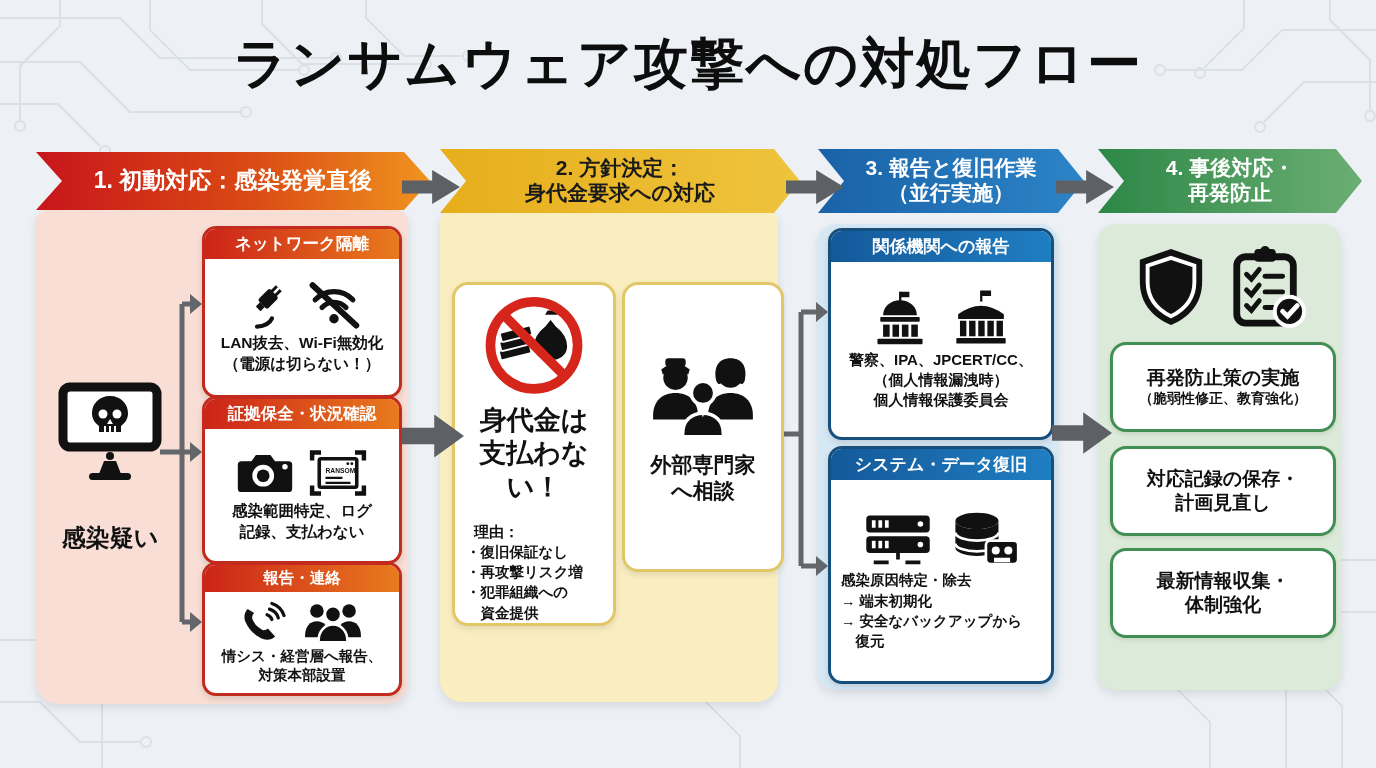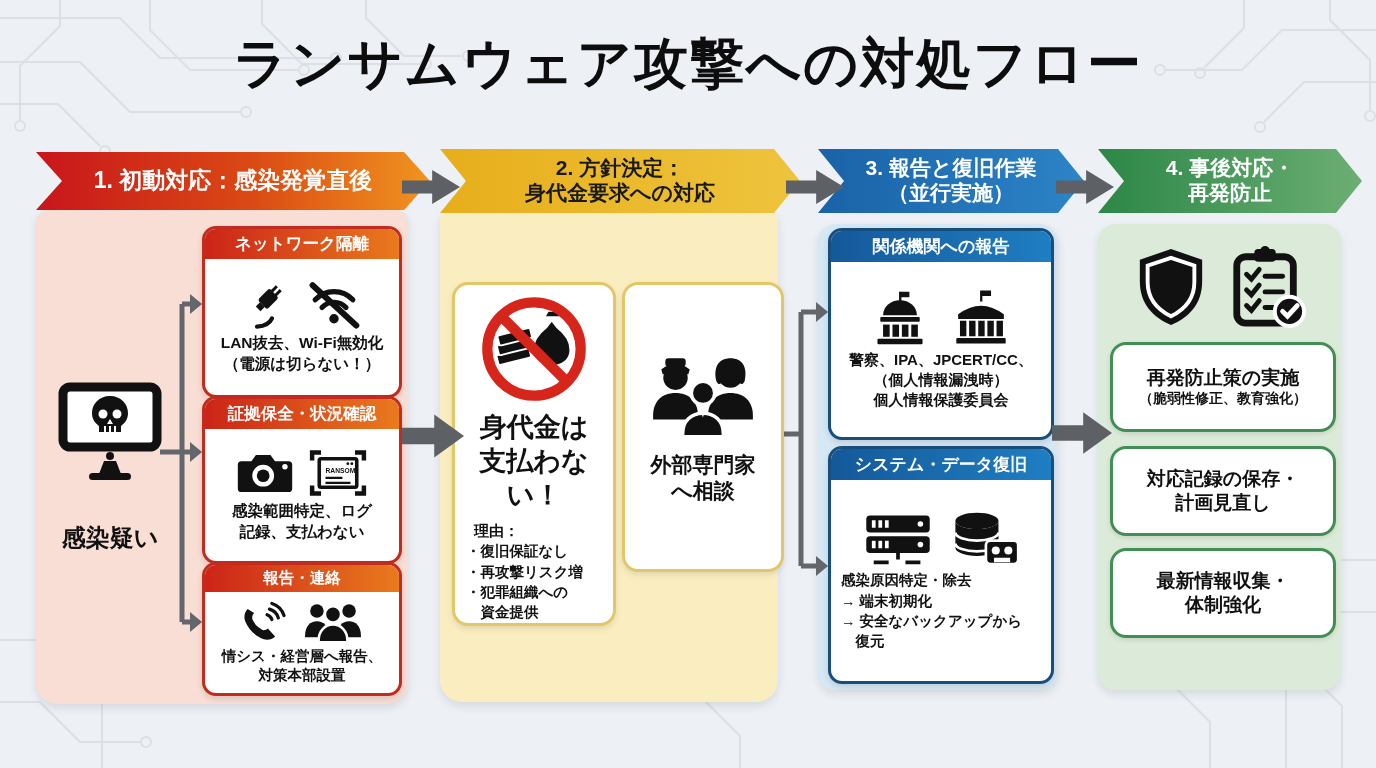--- a/index.html
+++ b/index.html
@@ -263,21 +263,21 @@
         <path d="M80 28 l-7 9 c-9 7 -14 15 -14 24 c0 11 9 17 20 17 s20 -6 20 -17 c0 -9 -5 -17 -14 -24 l-7 -9 z"></path>
         <path d="M71 26 l4 -7 h10 l4 7 z"></path>
       </g>
       <circle cx="60" cy="60" r="50" fill="none" stroke="#d6261c" stroke-width="11"></circle>
       <line x1="26" y1="26" x2="94" y2="94" stroke="#d6261c" stroke-width="11"></line>
     </svg>
     <div class="big-label" style="font-size:27px;margin-top:6px;">
       <div>身代金は</div>
       <div>支払わない！</div>
     </div>
-    <div class="left-lines" style="font-size:14.5px;margin-top:8px;width:136px;">
+    <div class="left-lines" style="font-size:14.5px;margin-top:16px;width:136px;">
       <div style="padding-left:8px;font-size:15px;">理由：</div>
       <div>・復旧保証なし</div>
       <div>・再攻撃リスク増</div>
       <div>・犯罪組織への</div>
       <div>　資金提供</div>
     </div>
   </div>
 
   <div class="abs ycard" style="left:622px;top:282px;width:156px;height:284px;justify-content:center;gap:10px;">
     <svg width="112" height="92" viewBox="0 0 110 90">

